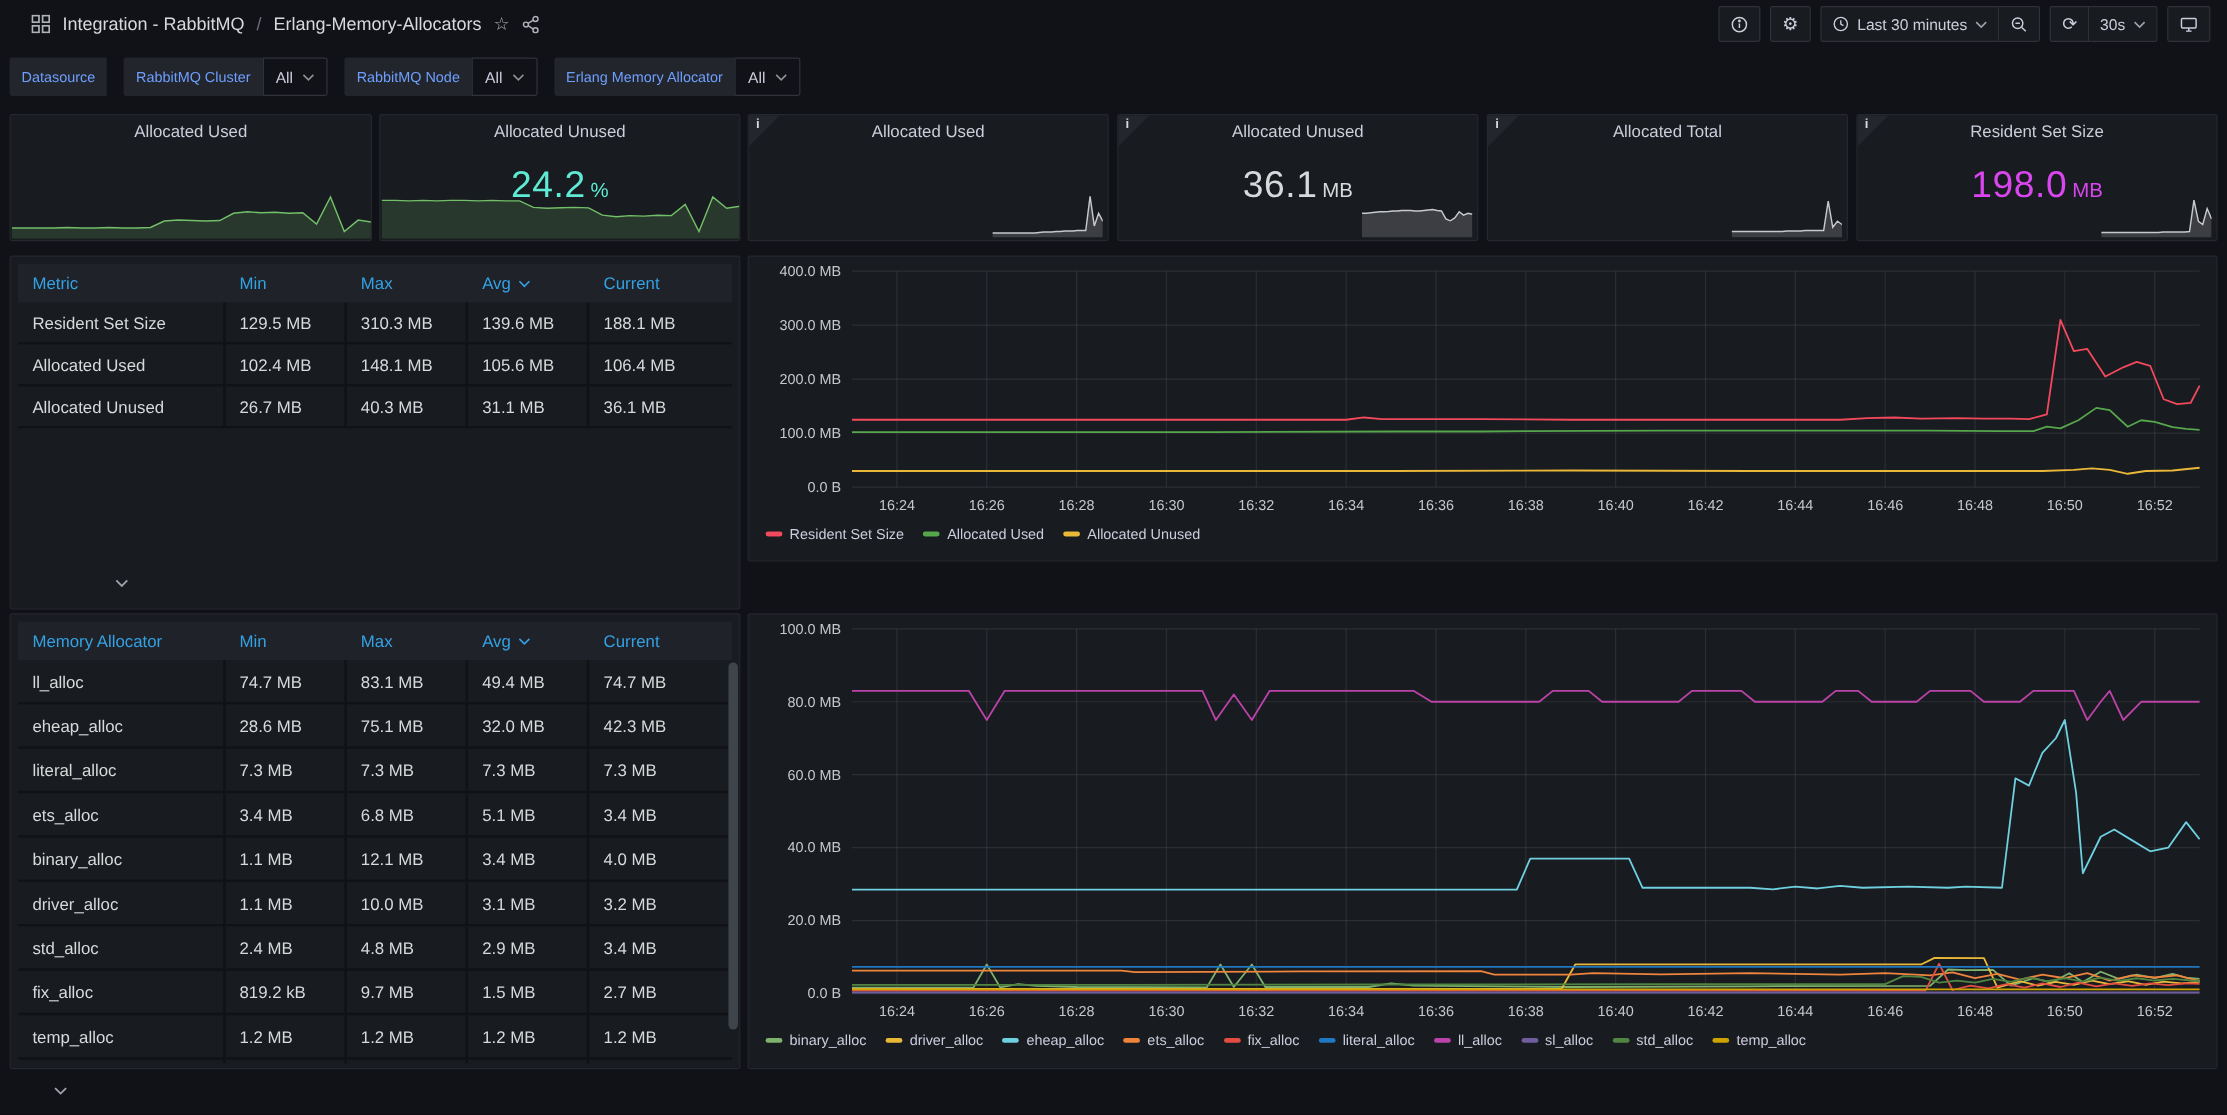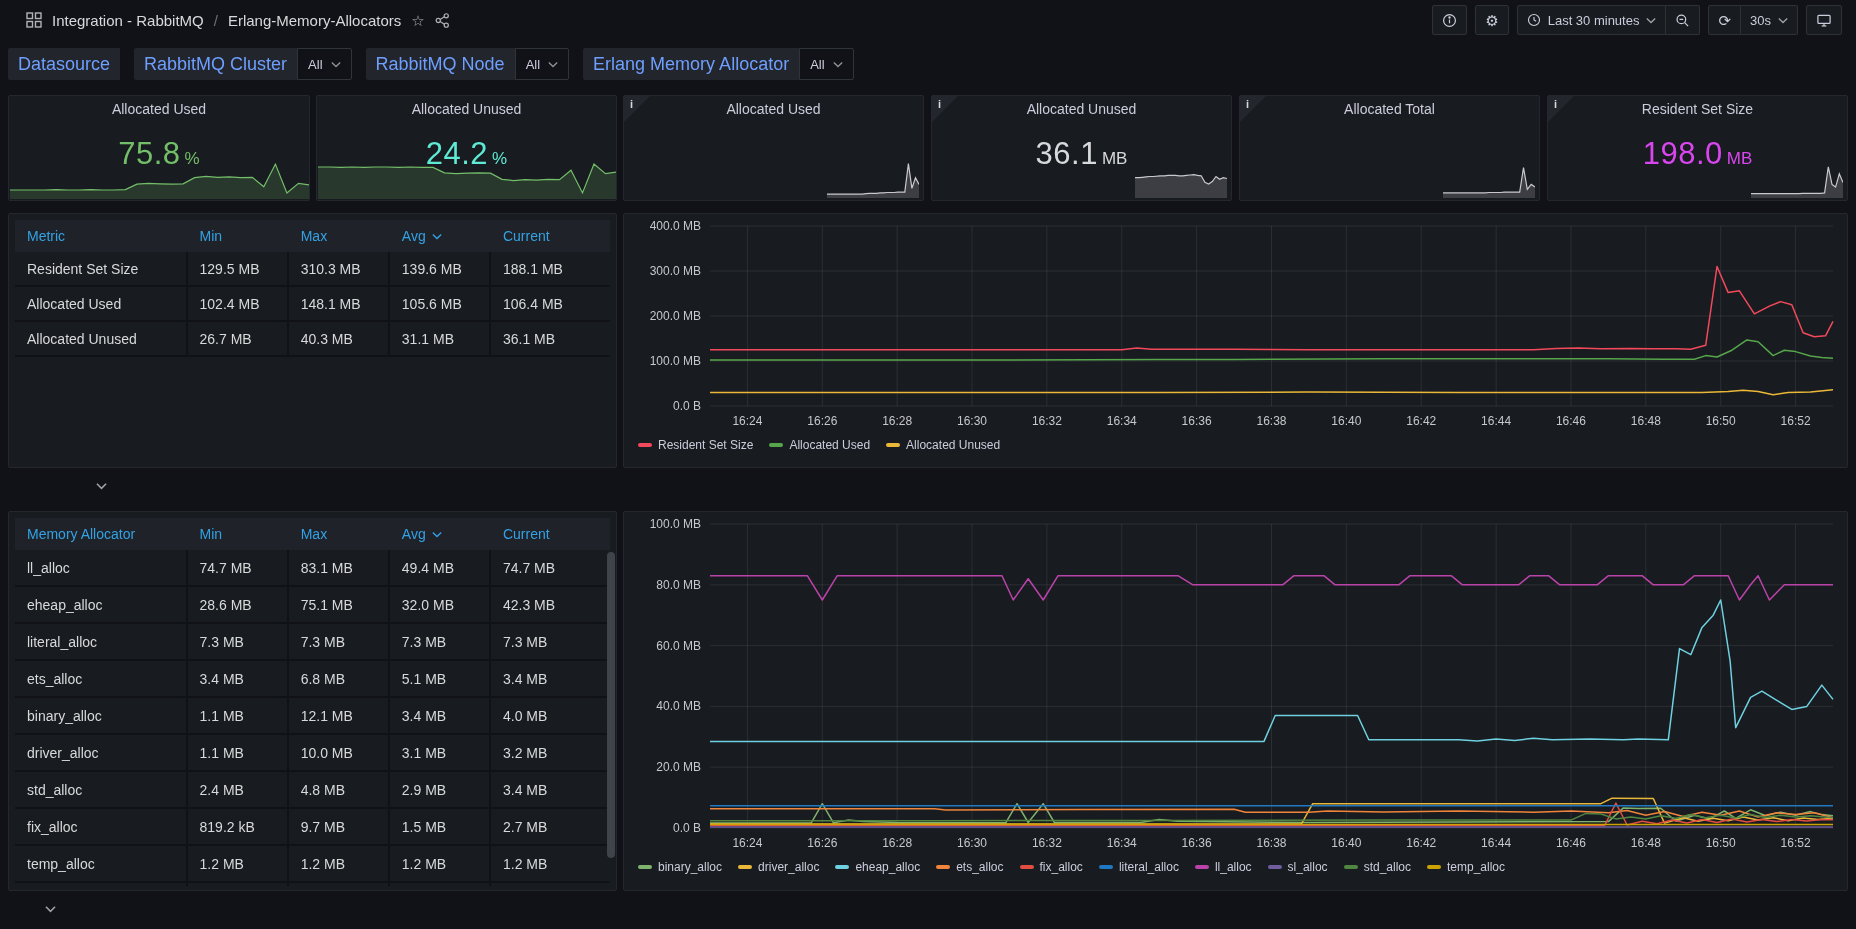--- a/index.html
+++ b/index.html
@@ -17,21 +17,21 @@
   .tbtn { height:30px; display:flex; align-items:center; gap:7px; padding:0 9px; background:#181b1f; border:1px solid #2e3238; color:#ccccdc; font-size:13px; font-weight:500; cursor:pointer; }
   .btn-group .tbtn + .tbtn { border-left:none;justify-content:space-between; }
   .tbtn.single { border-radius:2px; }
   .btn-group .tbtn:first-child { border-radius:2px 0 0 2px; }
   .btn-group .tbtn:last-child { border-radius:0 2px 2px 0; }
   .glyph { font-size:15px; line-height:1; }
 
   
   .filters { position:absolute; top:48px; left:8px; display:flex; gap:14px; }
   .chip { display:flex; }
-  .chip-label { height:32px; display:flex; align-items:center; padding:0 10px; background:#22252b; color:#6e9fff; font-size:18px; font-weight:500; border-radius:2px 0 0 2px; }
+  .chip-label { height:32px; display:flex; align-items:center; padding:0 10px; background:#22252b; color:#6e9fff; font-size:12px; font-weight:500; border-radius:2px 0 0 2px; }
   .chip-value { height:32px; display:flex; align-items:center; gap:8px; padding:0 10px; background:#111217; border:1px solid #2f333a; color:#ccccdc; font-size:13px; border-radius:0 2px 2px 0; cursor:pointer; }
 
   
   .panel { position:absolute; background:#181b1f; border:1px solid #25272e; border-radius:2px; overflow:hidden; }
   .ptitle { position:absolute; top:5px; left:0; right:0; text-align:center; font-size:14px; font-weight:500; color:#ccccdc; }
   .corner { position:absolute; top:0; left:0; width:0; height:0; border-top:26px solid #23262d; border-right:26px solid transparent; }
   .corner-i { position:absolute; top:2px; left:6px; font-size:11px; font-weight:bold; color:#d8d9da; font-style:normal; }
   .stat-val { position:absolute; top:40px; left:0; right:0; text-align:center; font-weight:500; white-space:nowrap; }
   .stat-val .num { font-size:31px; letter-spacing:.5px; }
   .stat-val .unit { font-size:17px; margin-left:4px; }
@@ -169,21 +169,20 @@
         <svg width="10" height="7" viewBox="0 0 12 8" fill="none" stroke="#8e9196" stroke-width="1.6">
             <polyline points="1,1.5 6,6.5 11,1.5"></polyline>
           </svg>
       </span>
     </div>
   </div>
 
   <div id="stat-row">
       <div class="panel" style="left: 8px; top: 95px; width: 302px; height: 106px;">
         <div class="ptitle">Allocated Used</div>
-        <div class="stat-val" style="color:#73BF69"><span class="num">75.8</span><span class="unit">%</span></div>
         <svg class="spark-full" viewBox="0 0 300 44">
           <polygon points="0,44 0.0,35.0 11.5,35.0 23.1,35.0 34.6,35.0 46.2,34.6 57.7,35.0 69.2,35.0 80.8,34.6 92.3,35.0 103.8,35.0 115.4,34.6 126.9,29.2 138.5,28.4 150.0,28.8 161.5,29.2 173.1,28.8 184.6,22.7 196.2,21.4 207.7,22.3 219.2,21.9 230.8,22.7 242.3,22.3 253.8,31.7 265.4,9.1 276.9,37.9 288.5,28.4 300.0,30.1 300,44" fill="rgba(115,191,105,0.18)"></polygon>
           <polyline points="0.0,35.0 11.5,35.0 23.1,35.0 34.6,35.0 46.2,34.6 57.7,35.0 69.2,35.0 80.8,34.6 92.3,35.0 103.8,35.0 115.4,34.6 126.9,29.2 138.5,28.4 150.0,28.8 161.5,29.2 173.1,28.8 184.6,22.7 196.2,21.4 207.7,22.3 219.2,21.9 230.8,22.7 242.3,22.3 253.8,31.7 265.4,9.1 276.9,37.9 288.5,28.4 300.0,30.1" fill="none" stroke="#73BF69" stroke-width="1.2"></polyline>
         </svg>
       </div>
       <div class="panel" style="left: 316px; top: 95px; width: 301px; height: 106px;">
         <div class="ptitle">Allocated Unused</div>
         <div class="stat-val" style="color:#5eead4"><span class="num">24.2</span><span class="unit">%</span></div>
         <svg class="spark-full" viewBox="0 0 299 44">
           <polygon points="0,44 0.0,12.0 11.5,12.0 23.0,12.4 34.5,12.0 46.0,12.4 57.5,12.0 69.0,12.0 80.5,12.4 92.0,12.0 103.5,12.4 115.0,12.4 126.5,17.8 138.0,18.6 149.5,18.2 161.0,17.8 172.5,18.2 184.0,24.3 195.5,25.6 207.0,24.7 218.5,25.1 230.0,24.3 241.5,24.7 253.0,15.3 264.5,37.9 276.0,9.1 287.5,18.6 299.0,16.9 299,44" fill="rgba(115,191,105,0.18)"></polygon>
@@ -223,21 +222,21 @@
         <i class="corner-i">i</i>
         <div class="ptitle">Resident Set Size</div>
         <div class="stat-val" style="color:#d946ef"><span class="num">198.0</span><span class="unit">MB</span></div>
         <svg class="spark-corner" viewBox="0 0 92 42">
           <polygon points="0,42 0.0,37.7 3.7,37.7 7.4,37.7 11.0,37.7 14.7,37.7 18.4,37.7 22.1,37.7 25.8,37.7 29.4,37.7 33.1,37.7 36.8,37.7 40.5,37.7 44.2,37.7 47.8,37.7 51.5,37.3 55.2,37.3 58.9,37.3 62.6,37.3 66.2,37.3 69.9,37.3 73.6,36.9 77.3,10.8 81.0,28.4 84.6,31.1 88.3,17.8 92.0,26.4 92,42" fill="rgba(204,204,220,0.20)"></polygon>
           <polyline points="0.0,37.7 3.7,37.7 7.4,37.7 11.0,37.7 14.7,37.7 18.4,37.7 22.1,37.7 25.8,37.7 29.4,37.7 33.1,37.7 36.8,37.7 40.5,37.7 44.2,37.7 47.8,37.7 51.5,37.3 55.2,37.3 58.9,37.3 62.6,37.3 66.2,37.3 69.9,37.3 73.6,36.9 77.3,10.8 81.0,28.4 84.6,31.1 88.3,17.8 92.0,26.4" fill="none" stroke="#c8c9cd" stroke-width="1.2"></polyline>
         </svg>
       </div>
     </div>
 
-  <div class="panel" style="left:8px; top:213px; width:609px; height:255px;">
+  <div class="panel" style="left:8px; top:213px; width:609px; height:295px;">
     <div class="tbl t1">
       <div class="thead">
         <div class="hcell c0">
             <span>Metric</span>
           </div>
         <div class="hcell c1">
             <span>Min</span>
           </div>
         <div class="hcell c2">
             <span>Max</span>

